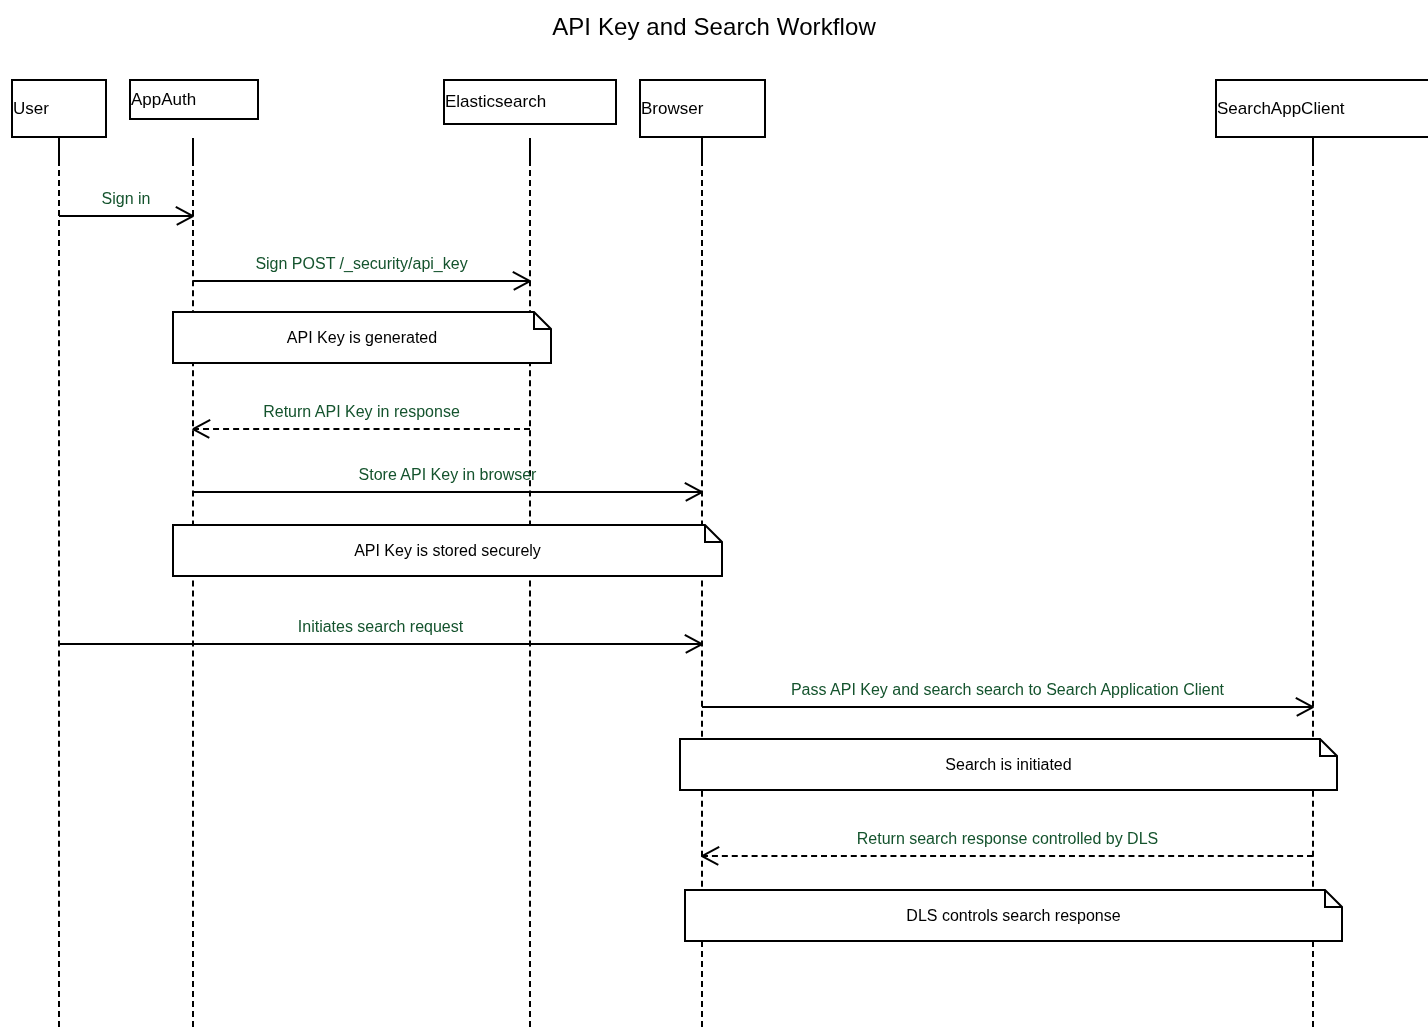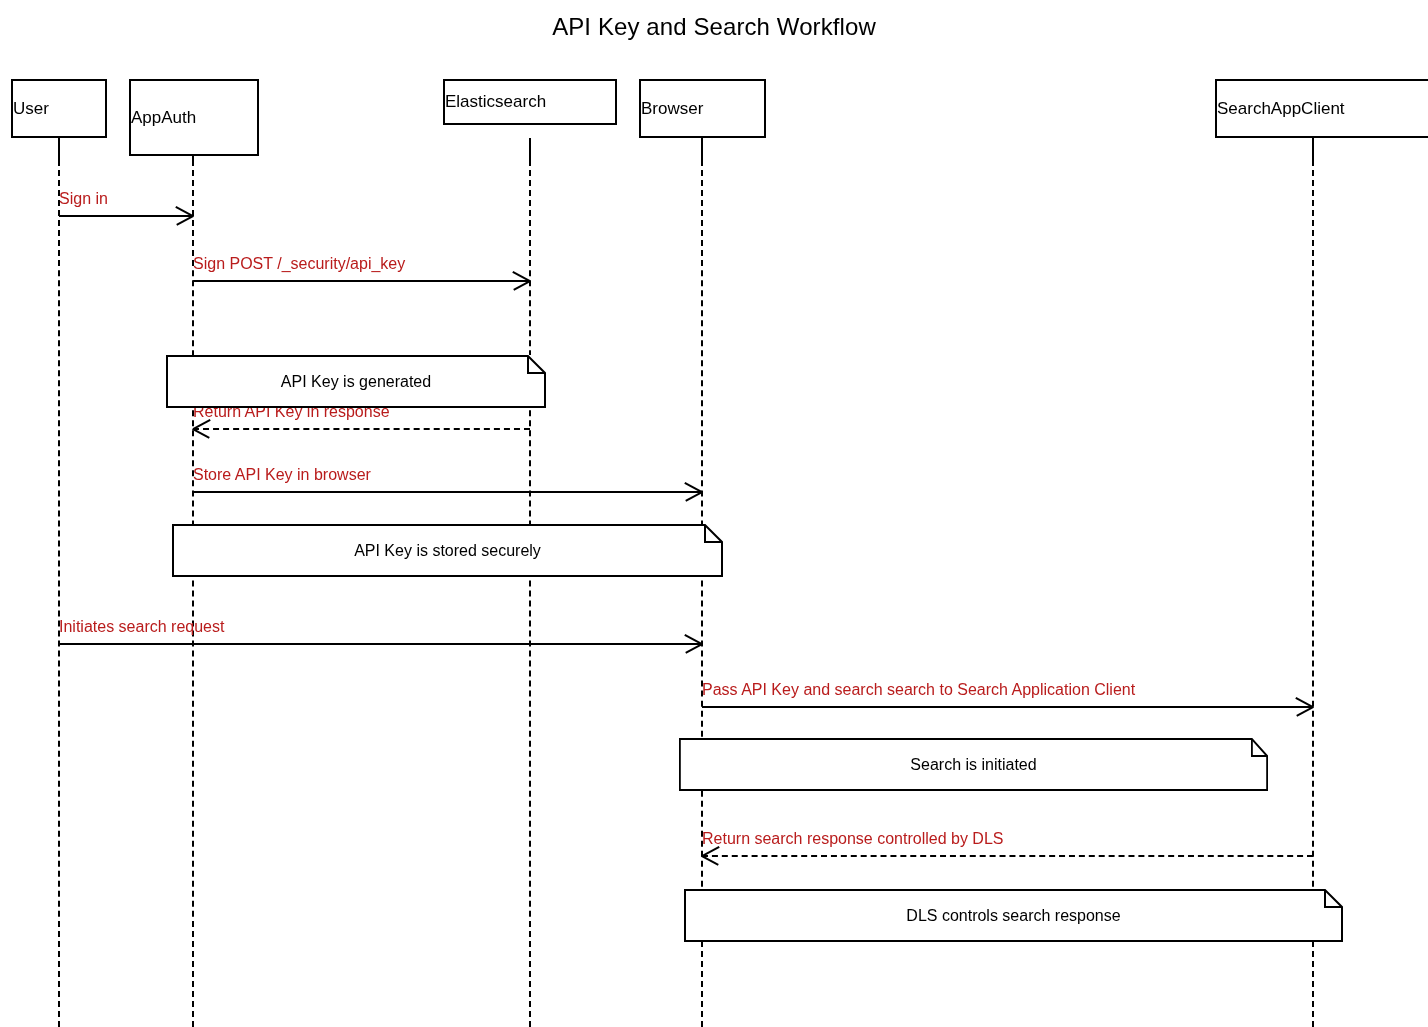--- a/index.html
+++ b/index.html
@@ -70,23 +70,24 @@
     border-top: 2.2px solid #000000;
   }
   .msg.dashed .msg-line {
     border-top: 2.2px dashed #000000;
   }
   .msg .msg-label {
     position: absolute;
     left: 0;
     width: 100%;
     bottom: 7px;
+    text-align: center;
     font-size: 16px;
     line-height: 19px;
-    color: #b91c1c;
+    color: #14532d;
     white-space: nowrap;
   }
   
   .arrowhead {
     position: absolute;
     top: 0;
     width: 0;
     height: 0;
   }
   .arrowhead span {
@@ -204,50 +205,50 @@
           <span class="b"></span>
         </div>
         <div class="msg-label">Return search response controlled by DLS</div>
       </div>
     </div>
 
   <div id="participant-layer">
       <div class="participant-box" style="left: 11px; top: 79px; width: 96px; height: 59px;">
         <span>User</span>
       </div>
-      <div class="participant-box" style="left: 129px; top: 79px; width: 130px; height: 77px;">
+      <div class="participant-box" style="left: 129px; top: 79px; width: 130px; height: 41px;">
         <span>AppAuth</span>
       </div>
       <div class="participant-box" style="left: 443px; top: 79px; width: 174px; height: 46px;">
         <span>Elasticsearch</span>
       </div>
       <div class="participant-box" style="left: 639px; top: 79px; width: 127px; height: 59px;">
         <span>Browser</span>
       </div>
       <div class="participant-box" style="left: 1215px; top: 79px; width: 234px; height: 59px;">
         <span>SearchAppClient</span>
       </div>
     </div>
 
   <div id="note-layer">
-      <div class="note" style="left: 166px; top: 311px; width: 380px; height: 53px; margin-top: 44px;">
+      <div class="note" style="left: 172px; top: 311px; width: 380px; height: 53px;">
         <svg class="note-shape" viewBox="0 0 380 53" preserveAspectRatio="none">
           <path d="M1,1 L362,1 L379,18 L379,52 L1,52 Z" fill="#ffffff" stroke="#000000" stroke-width="2"></path>
           <path d="M362,1 L362,18 L379,18" fill="none" stroke="#000000" stroke-width="2"></path>
         </svg>
         <div class="note-text">API Key is generated</div>
       </div>
       <div class="note" style="left: 172px; top: 524px; width: 551px; height: 53px;">
         <svg class="note-shape" viewBox="0 0 551 53" preserveAspectRatio="none">
           <path d="M1,1 L533,1 L550,18 L550,52 L1,52 Z" fill="#ffffff" stroke="#000000" stroke-width="2"></path>
           <path d="M533,1 L533,18 L550,18" fill="none" stroke="#000000" stroke-width="2"></path>
         </svg>
         <div class="note-text">API Key is stored securely</div>
       </div>
-      <div class="note" style="left: 679px; top: 738px; width: 589px; height: 53px;">
+      <div class="note" style="left: 679px; top: 738px; width: 659px; height: 53px;">
         <svg class="note-shape" viewBox="0 0 659 53" preserveAspectRatio="none">
           <path d="M1,1 L641,1 L658,18 L658,52 L1,52 Z" fill="#ffffff" stroke="#000000" stroke-width="2"></path>
           <path d="M641,1 L641,18 L658,18" fill="none" stroke="#000000" stroke-width="2"></path>
         </svg>
         <div class="note-text">Search is initiated</div>
       </div>
       <div class="note" style="left: 684px; top: 889px; width: 659px; height: 53px;">
         <svg class="note-shape" viewBox="0 0 659 53" preserveAspectRatio="none">
           <path d="M1,1 L641,1 L658,18 L658,52 L1,52 Z" fill="#ffffff" stroke="#000000" stroke-width="2"></path>
           <path d="M641,1 L641,18 L658,18" fill="none" stroke="#000000" stroke-width="2"></path>

